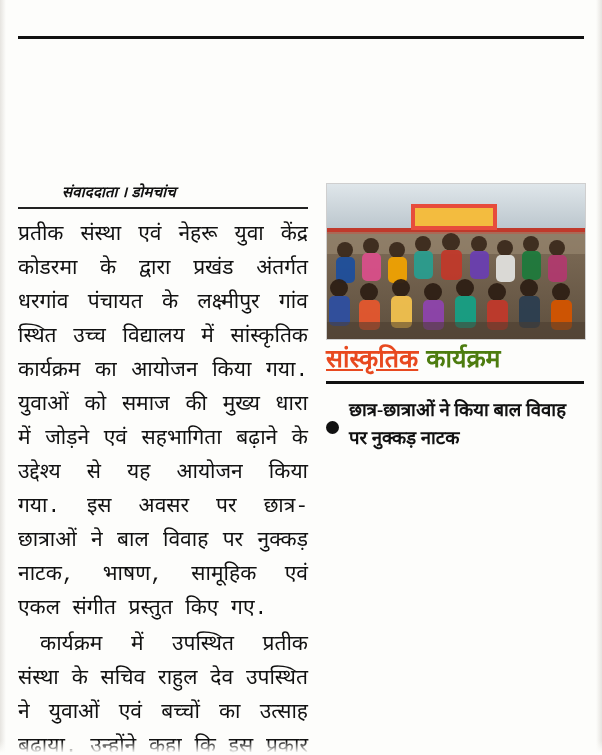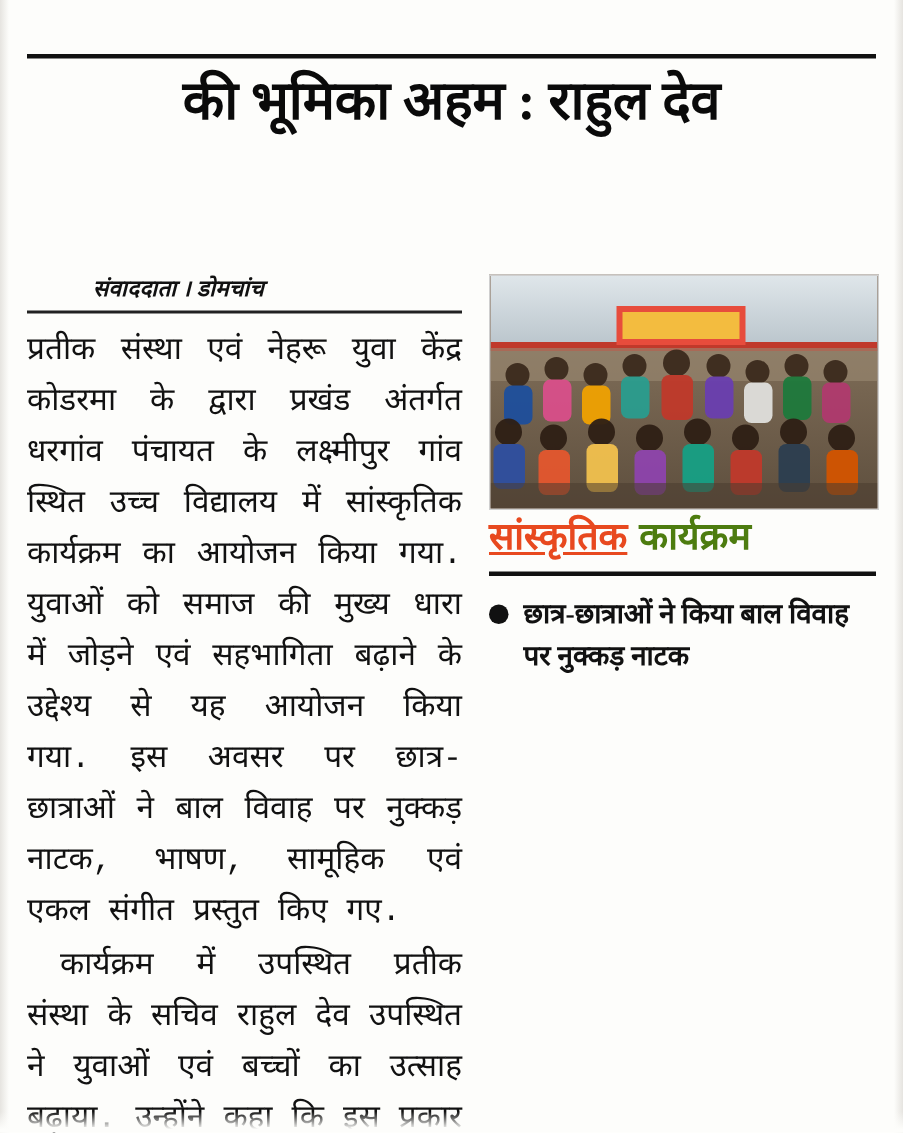--- a/index.html
+++ b/index.html
@@ -126,21 +126,21 @@
     left: 326px;
     width: 258px;
     font-family: "Liberation Serif", serif;
     font-size: 18.5px;
     font-weight: bold;
     line-height: 1.52;
     color: #111111;
   }
   .bullet-row {
     display: flex;
-    align-items: flex-start;
+    align-items: center;
     margin-bottom: 14px;
   }
   .bullet-dot {
     flex: 0 0 auto;
     width: 13px;
     height: 13px;
     border-radius: 50%;
     background: #111111;
     margin-top: 7px;
     margin-right: 10px;
@@ -182,21 +182,20 @@
 <body>
 
 <div class="page">
 
   <div class="page-edge-left"></div>
   <div class="page-edge-right"></div>
 
   <div class="top-rule"></div>
 
   <div class="headline">
-    <span class="line">की भूमिका अहम : राहुल देव</span>
   </div>
 
   <div class="byline">संवाददाता । डोमचांच</div>
   <div class="byline-rule"></div>
 
   <div class="col-left">
     <p>प्रतीक संस्था एवं नेहरू युवा केंद्र कोडरमा के द्वारा प्रखंड अंतर्गत धरगांव पंचायत के लक्ष्मीपुर गांव स्थित उच्च विद्यालय में सांस्कृतिक कार्यक्रम का आयोजन किया गया. युवाओं को समाज की मुख्य धारा में जोड़ने एवं सहभागिता बढ़ाने के उद्देश्य से यह आयोजन किया गया. इस अवसर पर छात्र-छात्राओं ने बाल विवाह पर नुक्कड़ नाटक, भाषण, सामूहिक एवं एकल संगीत प्रस्तुत किए गए.</p>
     <p class="indent">कार्यक्रम में उपस्थित प्रतीक संस्था के सचिव राहुल देव उपस्थित ने युवाओं एवं बच्चों का उत्साह बढ़ाया. उन्होंने कहा कि इस प्रकार के कार्यक्रम से समाज को एक सूत्र में बांध कर राष्ट्र निर्माण में युवाओं और बच्चों की</p>
   </div>
 

